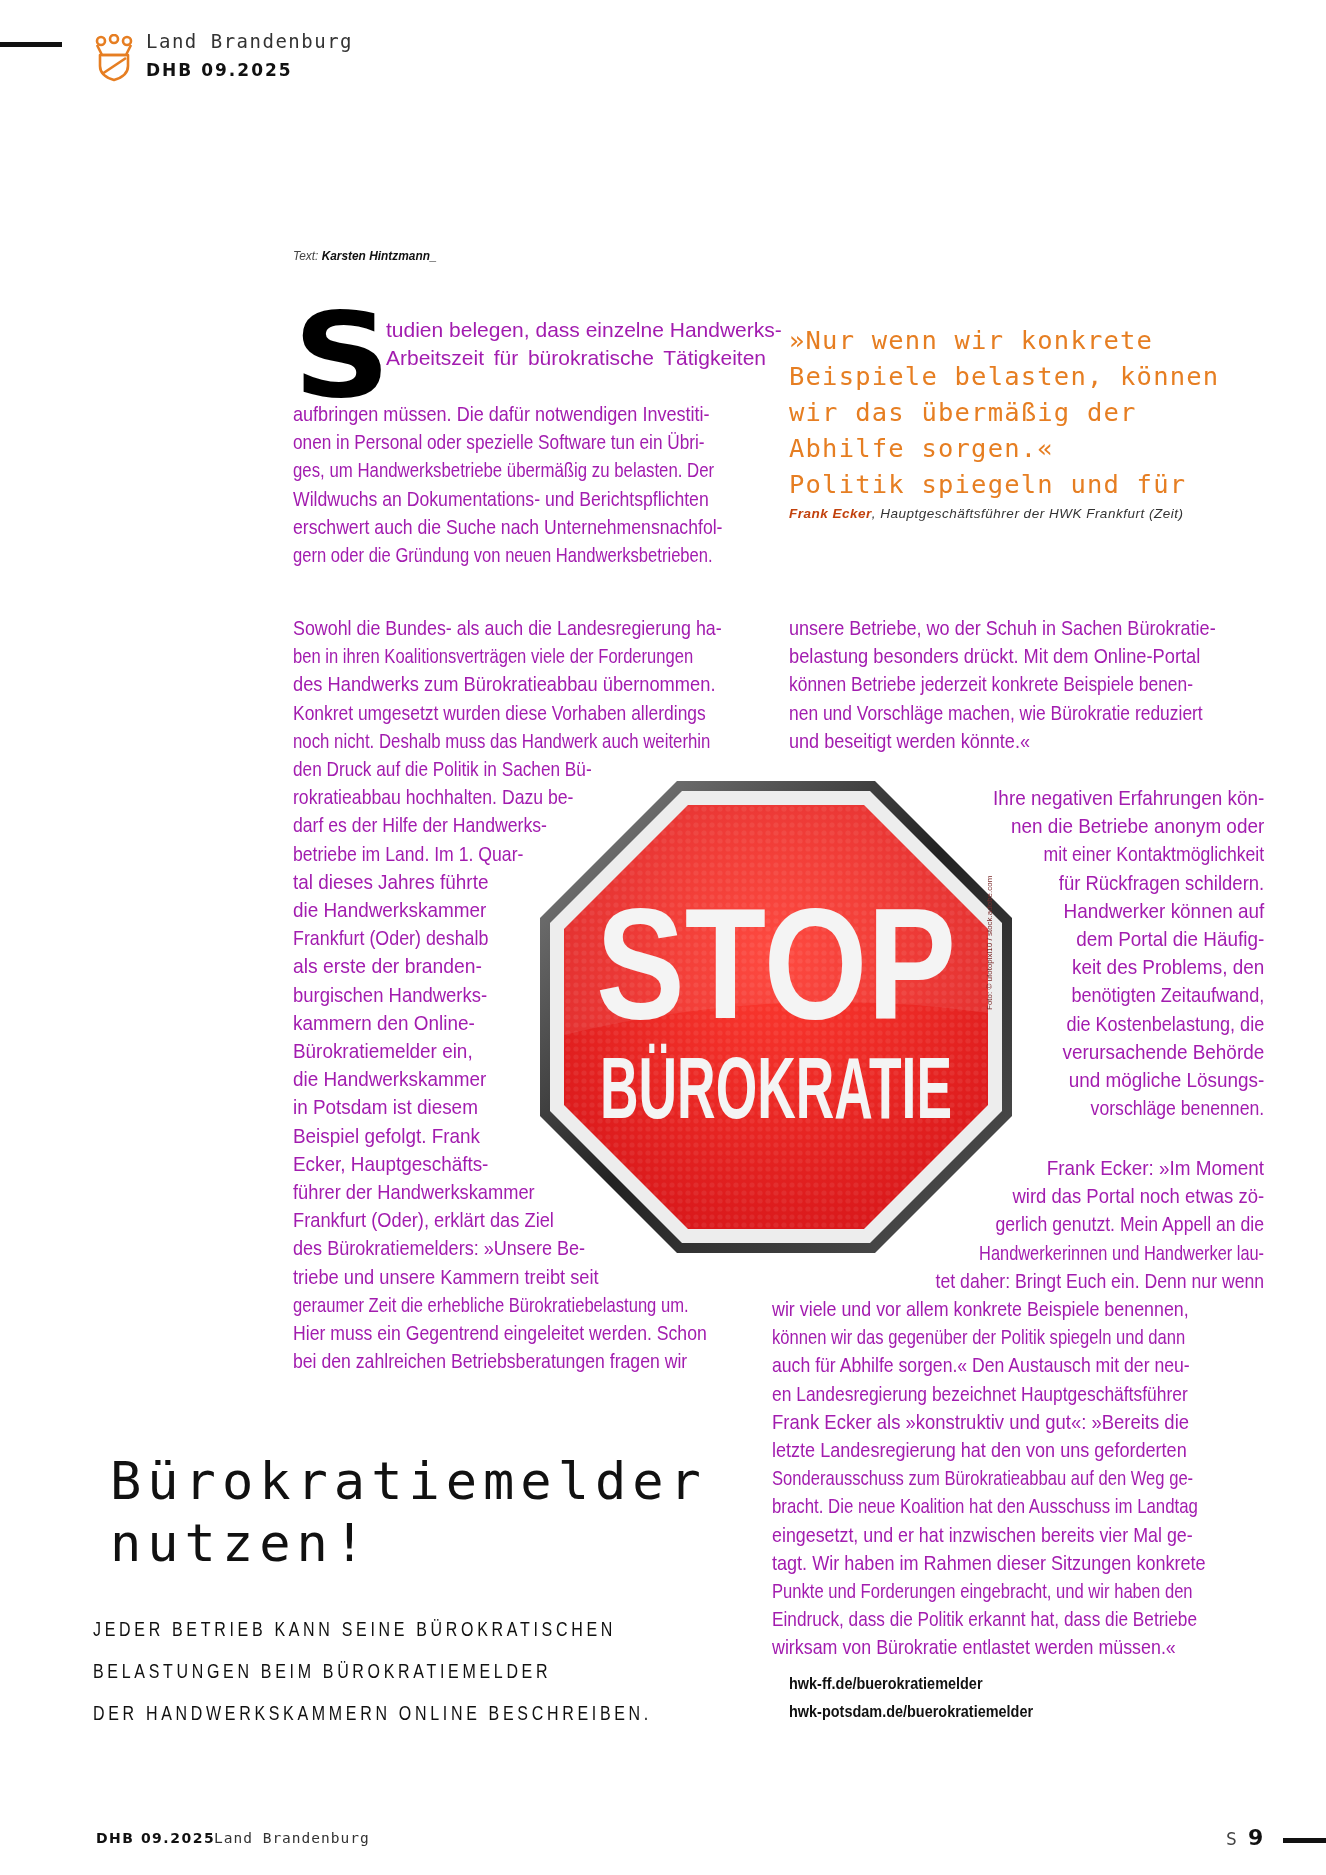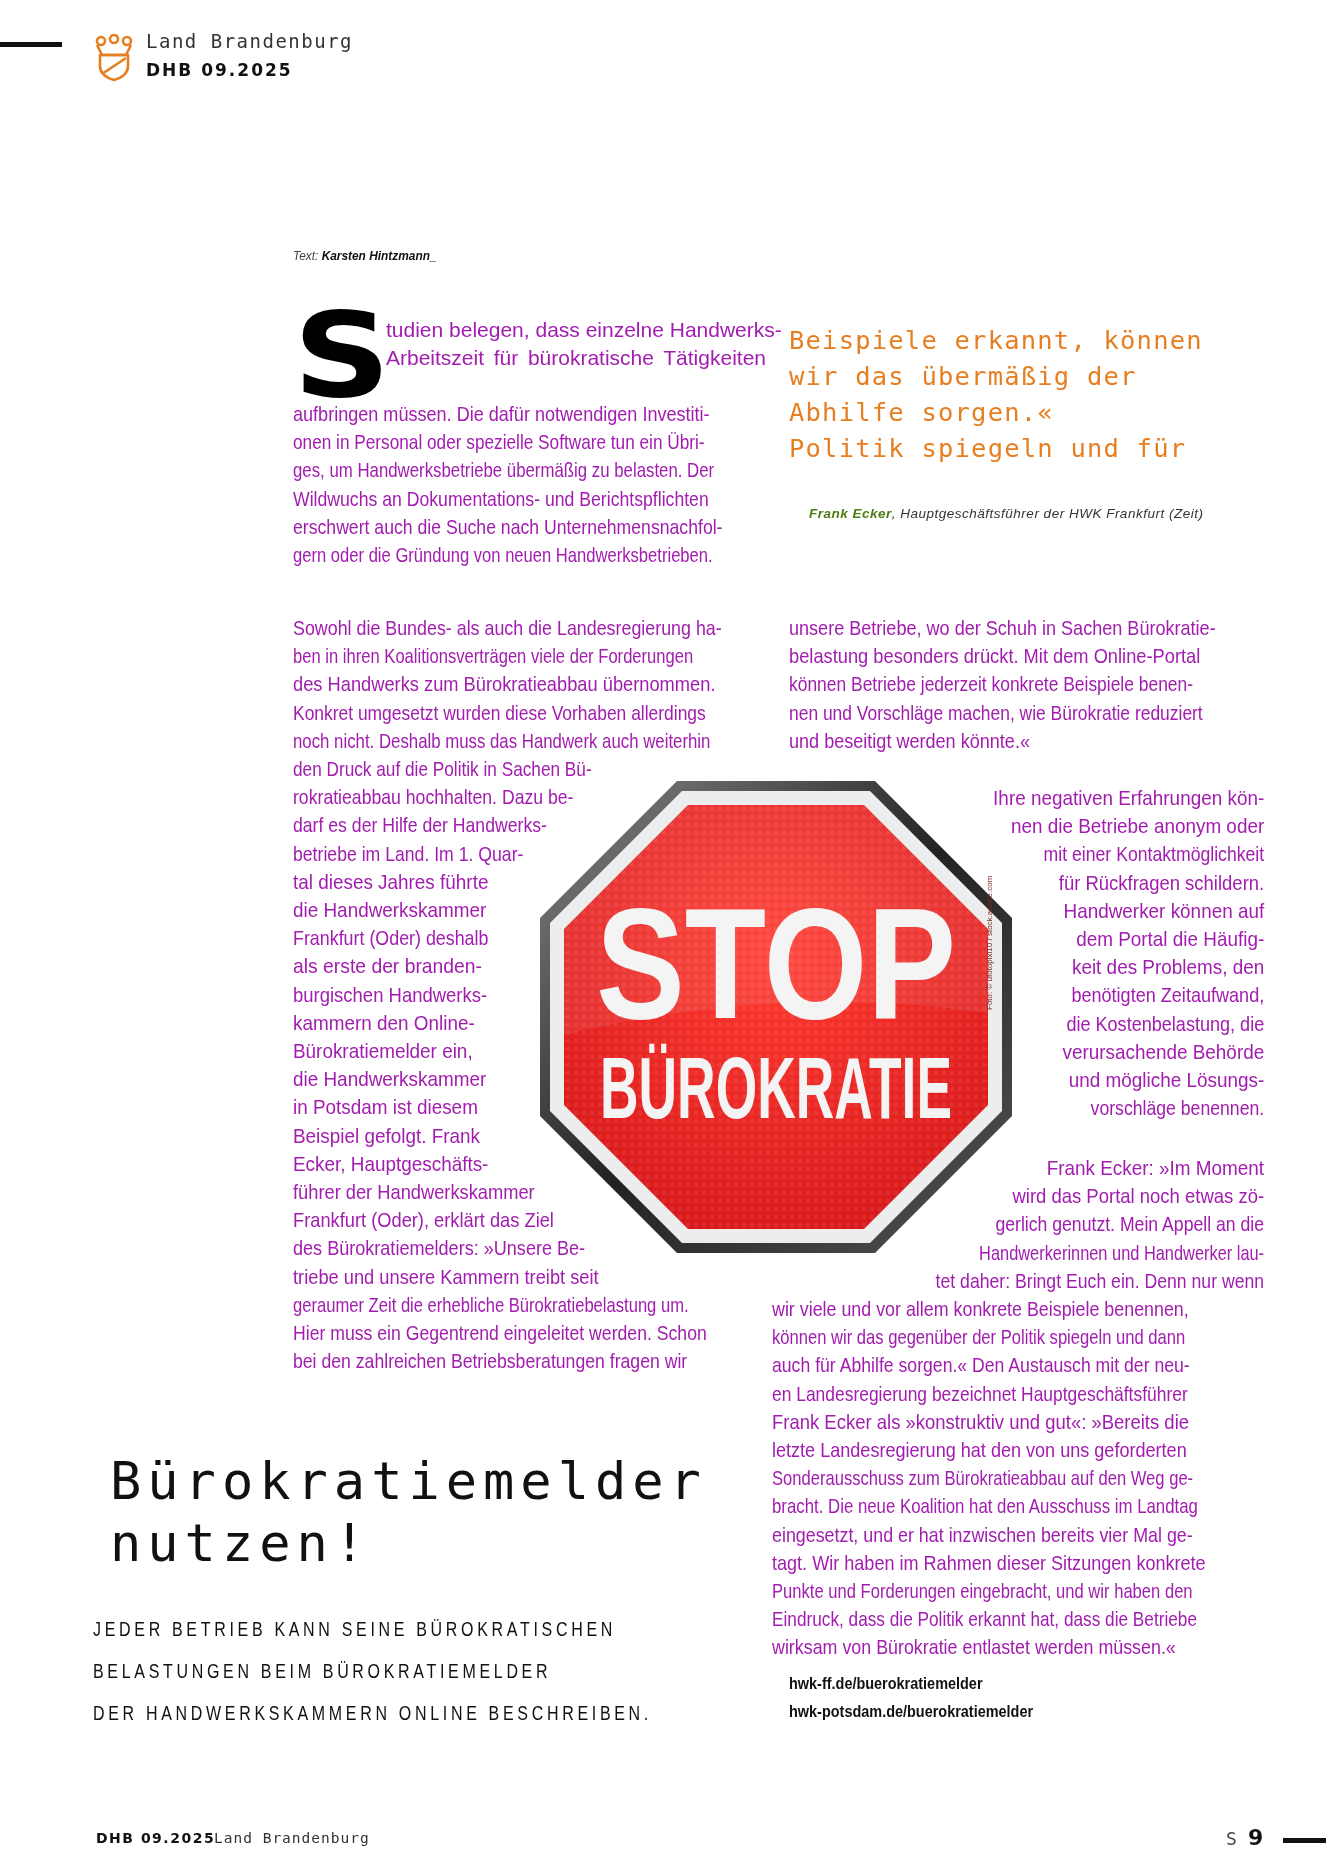--- a/index.html
+++ b/index.html
@@ -16,21 +16,21 @@
 
   .body { font-family:"Liberation Sans", sans-serif; font-size:21px; line-height:28.2px; color:#a21caf; }
   .body .ln { display:block; white-space:nowrap; transform-origin:left; }
   .just { text-align:justify; text-align-last:justify; }
   .rj .ln { text-align:right; transform-origin:right; }
 
   .dropcap { left:293px; top:308px; width:72px; height:95px; font-family:"DejaVu Sans", sans-serif; font-weight:900; font-size:118px; line-height:95px; color:#000; transform:scaleX(1.15); transform-origin:left top; }
 
   .pull { left:789px; top:322px; font-family:"DejaVu Sans Mono", monospace; font-size:25.5px; line-height:36px; color:#e67e22; letter-spacing:1.2px; }
   .pull-src { left:789px; top:506px; font-family:"Liberation Sans", sans-serif; font-style:italic; font-size:13.5px; color:#333; letter-spacing:0.5px; }
-  .pull-src b { color:#4d7c0f;margin-left:20px; }
+  .pull-src b { color:#c2410c; }
 
   .headline { left:110px; top:1450px; font-family:"DejaVu Sans Mono", monospace; font-size:52px; line-height:62px; letter-spacing:6px; color:#111; }
   .subhead { left:93px; top:1608px; font-family:"Liberation Sans", sans-serif; font-size:19.5px; line-height:42px; letter-spacing:4.5px; color:#111; }
 
   .links { left:789px; top:1670px; font-family:"Liberation Sans", sans-serif; font-weight:bold; font-size:17px; line-height:28px; color:#111; }
 
   .foot-issue { left:96px; top:1830px; font-family:"DejaVu Sans", sans-serif; font-weight:bold; font-size:14px; letter-spacing:1.5px; color:#111; }
   .foot-region { left:214px; top:1830px; font-family:"DejaVu Sans Mono", monospace; font-size:14.5px; letter-spacing:1px; color:#333; }
   .foot-s { left:1226px; top:1828px; font-family:"DejaVu Sans Mono", monospace; font-size:18px; color:#444; }
   .foot-num { left:1248px; top:1825px; font-family:"DejaVu Sans", sans-serif; font-weight:bold; font-size:22px; color:#111; }
@@ -68,21 +68,22 @@
 <div class="abs body" style="left:293px; top:400px; width:473px;">
   <span class="ln" style="transform:scaleX(0.86)">aufbringen müssen. Die dafür notwendigen Investiti-</span>
   <span class="ln" style="transform:scaleX(0.82)">onen in Personal oder spezielle Software tun ein Übri-</span>
   <span class="ln" style="transform:scaleX(0.8)">ges, um Handwerksbetriebe übermäßig zu belasten. Der</span>
   <span class="ln" style="transform:scaleX(0.84)">Wildwuchs an Dokumentations- und Berichtspflichten</span>
   <span class="ln" style="transform:scaleX(0.84)">erschwert auch die Suche nach Unternehmensnachfol-</span>
   <span class="ln" style="transform:scaleX(0.79)">gern oder die Gründung von neuen Handwerksbetrieben.</span>
 </div>
 
 <div class="abs pull">
-  <div>Beispiele erkannt, können</div>
+  <div>»Nur wenn wir konkrete</div>
+  <div>Beispiele belasten, können</div>
   <div>wir das übermäßig der</div>
   <div>Abhilfe sorgen.«</div>
   <div>Politik spiegeln und für</div>
 </div>
 <div class="abs pull-src">
   <b>Frank Ecker</b><span>, Hauptgeschäftsführer der HWK Frankfurt (Zeit)</span>
 </div>
 
 <div class="abs body" style="left:293px; top:614px;">
   <span class="ln" style="transform:scaleX(0.85)">Sowohl die Bundes- als auch die Landesregierung ha-</span>

